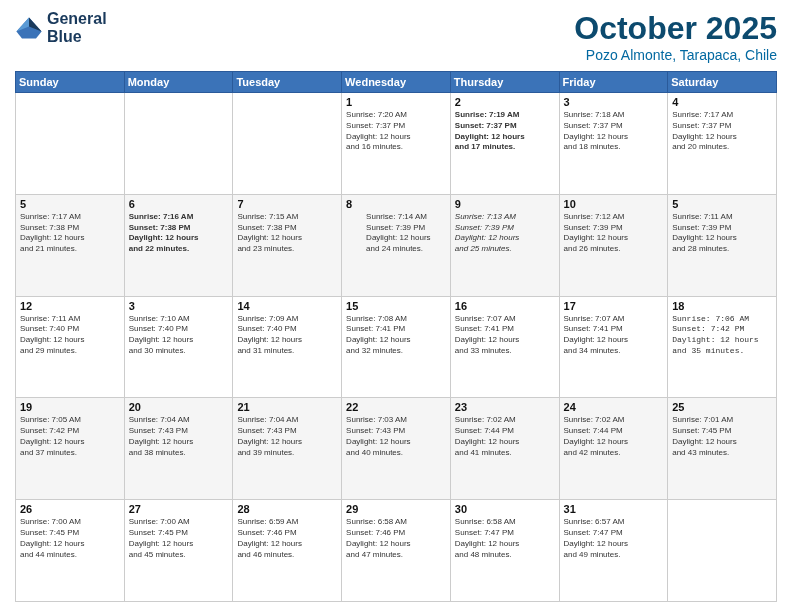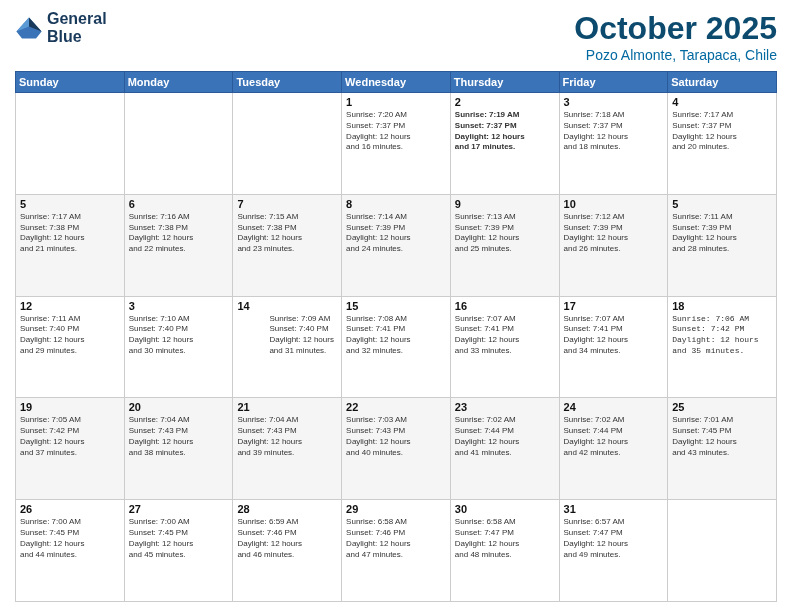--- a/index.html
+++ b/index.html
@@ -167,42 +167,42 @@
         <tr>
           <td>
             <div class="cell-day">5</div>
             <div class="cell-info" style="white-space: pre-line;">Sunrise: 7:17 AM
 Sunset: 7:38 PM
 Daylight: 12 hours
 and 21 minutes.</div>
           </td>
           <td>
             <div class="cell-day">6</div>
-            <div class="cell-info" style="white-space: pre-line;">Sunrise: 7:16 AM
+            <div class="cell-info" style="white-space: pre-line; font-weight: bold;">Sunrise: 7:16 AM
 Sunset: 7:38 PM
 Daylight: 12 hours
 and 22 minutes.</div>
           </td>
           <td>
             <div class="cell-day">7</div>
             <div class="cell-info" style="white-space: pre-line;">Sunrise: 7:15 AM
 Sunset: 7:38 PM
 Daylight: 12 hours
 and 23 minutes.</div>
           </td>
           <td>
             <div class="cell-day">8</div>
-            <div class="cell-info" style="white-space: pre-line;">Sunrise: 7:14 AM
+            <div class="cell-info" style="white-space: pre-line; margin-left: 20px;">Sunrise: 7:14 AM
 Sunset: 7:39 PM
 Daylight: 12 hours
 and 24 minutes.</div>
           </td>
           <td>
             <div class="cell-day">9</div>
-            <div class="cell-info" style="white-space: pre-line;">Sunrise: 7:13 AM
+            <div class="cell-info" style="white-space: pre-line; font-style: italic;">Sunrise: 7:13 AM
 Sunset: 7:39 PM
 Daylight: 12 hours
 and 25 minutes.</div>
           </td>
           <td>
             <div class="cell-day">10</div>
             <div class="cell-info" style="white-space: pre-line;">Sunrise: 7:12 AM
 Sunset: 7:39 PM
 Daylight: 12 hours
 and 26 minutes.</div>
@@ -225,21 +225,21 @@
           </td>
           <td>
             <div class="cell-day">3</div>
             <div class="cell-info" style="white-space: pre-line;">Sunrise: 7:10 AM
 Sunset: 7:40 PM
 Daylight: 12 hours
 and 30 minutes.</div>
           </td>
           <td>
             <div class="cell-day">14</div>
-            <div class="cell-info" style="white-space: pre-line; margin-left: 32px;">Sunrise: 7:09 AM
+            <div class="cell-info" style="white-space: pre-line;">Sunrise: 7:09 AM
 Sunset: 7:40 PM
 Daylight: 12 hours
 and 31 minutes.</div>
           </td>
           <td>
             <div class="cell-day">15</div>
             <div class="cell-info" style="white-space: pre-line;">Sunrise: 7:08 AM
 Sunset: 7:41 PM
 Daylight: 12 hours
 and 32 minutes.</div>

